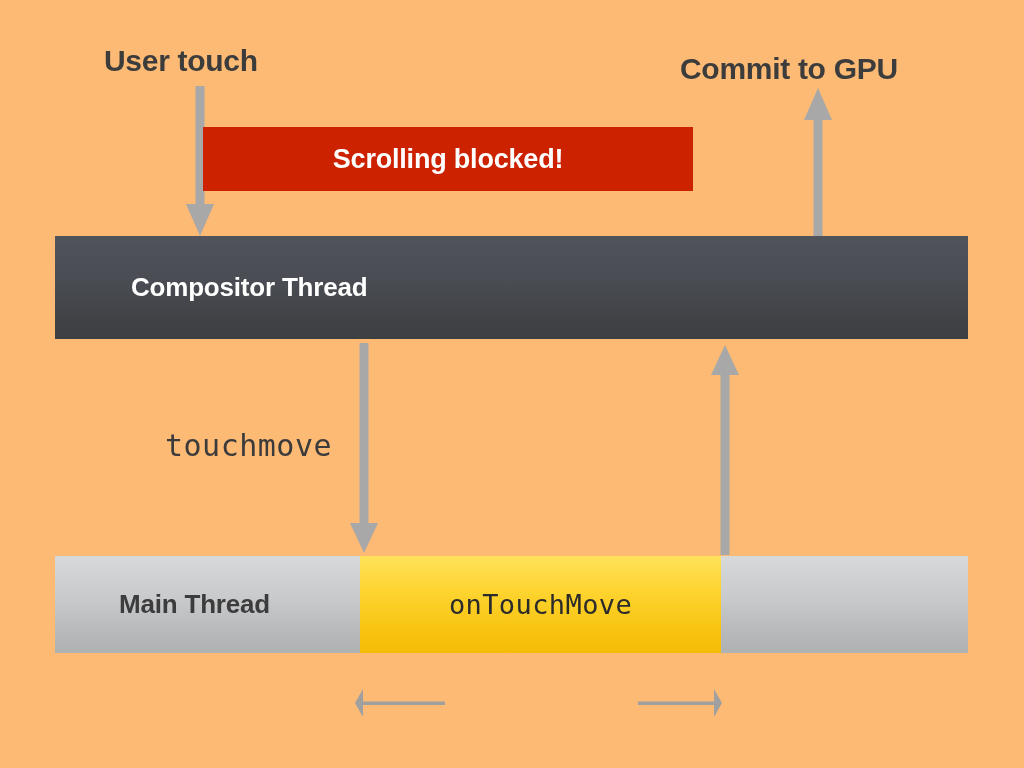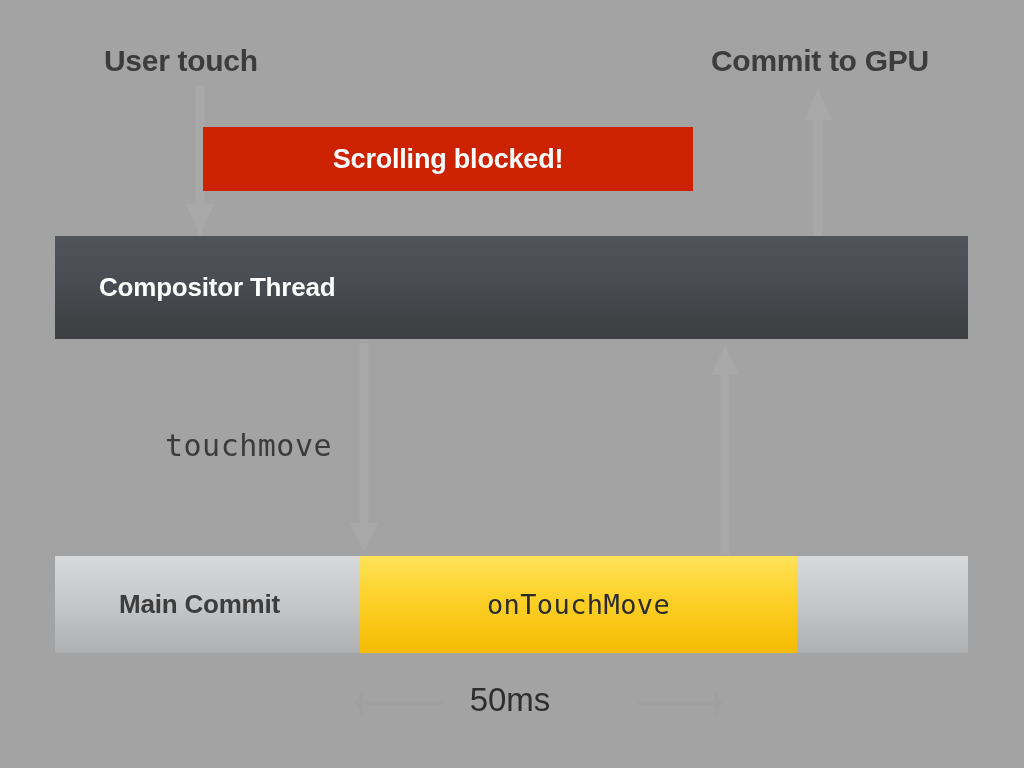--- a/index.html
+++ b/index.html
@@ -9,36 +9,36 @@
     background: #ffffff;
   }
   body {
     font-family: "Liberation Sans", sans-serif;
     -webkit-font-smoothing: antialiased;
   }
   #canvas {
     position: relative;
     width: 1024px;
     height: 768px;
-    background: #a3a3a3;
+    background: #fdba74;
     overflow: hidden;
   }
 
   
   .top-label {
     position: absolute;
     font-family: "Liberation Sans", sans-serif;
     font-weight: bold;
     font-size: 30px;
     color: #3c3c3c;
     white-space: nowrap;
     letter-spacing: -0.3px;
   }
   #label-user-touch { left: 104px; top: 44px; }
-  #label-commit-gpu { left: 680px; top: 44px; margin-left: 31px; }
+  #label-commit-gpu { left: 680px; top: 52px; }
 
   
   .arrow-svg {
     position: absolute;
     overflow: visible;
   }
 
   
   #blocked-bar {
     position: absolute;
@@ -64,21 +64,21 @@
     position: absolute;
     left: 55px;
     top: 236px;
     width: 913px;
     height: 103px;
     background: linear-gradient(to bottom, #50535a 0%, #494c52 45%, #404246 80%, #3d3f42 100%);
     display: flex;
     align-items: center;
   }
   #compositor-bar-label {
-    margin-left: 44px;
+    margin-left: 76px;
     font-family: "Liberation Sans", sans-serif;
     font-weight: bold;
     font-size: 26px;
     color: #ffffff;
     letter-spacing: -0.2px;
   }
 
   
   #touchmove-label {
     position: absolute;
@@ -108,21 +108,21 @@
     font-family: "Liberation Sans", sans-serif;
     font-weight: bold;
     font-size: 26px;
     color: #3c3c3c;
     letter-spacing: -0.2px;
   }
   #ontouchmove-block {
     position: absolute;
     left: 360px;
     top: 556px;
-    width: 437px;
+    width: 361px;
     height: 97px;
     background: linear-gradient(to bottom, #ffe25a 0%, #fdd32e 38%, #f7c20d 82%, #f4bc05 100%);
     display: flex;
     align-items: center;
     justify-content: center;
   }
   #ontouchmove-label {
     font-family: "DejaVu Sans Mono", "Liberation Mono", monospace;
     font-size: 27px;
     color: #2b2b2b;
@@ -176,33 +176,30 @@
   </svg>
 
   <div id="touchmove-label">touchmove</div>
 
   <svg class="arrow-svg" style="left:701px; top:343px; width:48px; height:212px;" viewBox="0 0 48 212">
     <rect x="19.5" y="29" width="9" height="183" fill="#a8a8a8"></rect>
     <polygon points="10,32 38,32 24,2" fill="#a8a8a8"></polygon>
   </svg>
 
   <div id="mainthread-bar">
-    <span id="mainthread-bar-label">Main Commit</span>
+    <span id="mainthread-bar-label">Main Thread</span>
   </div>
 
   <div id="ontouchmove-block">
     <span id="ontouchmove-label">onTouchMove</span>
   </div>
 
   <svg class="arrow-svg" style="left:355px; top:688px; width:380px; height:32px;" viewBox="0 0 380 32">
 
     <polygon points="8,1 8,29 0,15" fill="#a0a0a0"></polygon>
     <rect x="7" y="13.5" width="83" height="3.5" fill="#a0a0a0"></rect>
 
     <rect x="283" y="13.5" width="82" height="3.5" fill="#a0a0a0"></rect>
     <polygon points="359,1 359,29 367,15" fill="#a0a0a0"></polygon>
   </svg>
 
-  <div id="measure-label">
-    <span>50ms</span>
-  </div>
 
 </div>
 
 </body></html>

